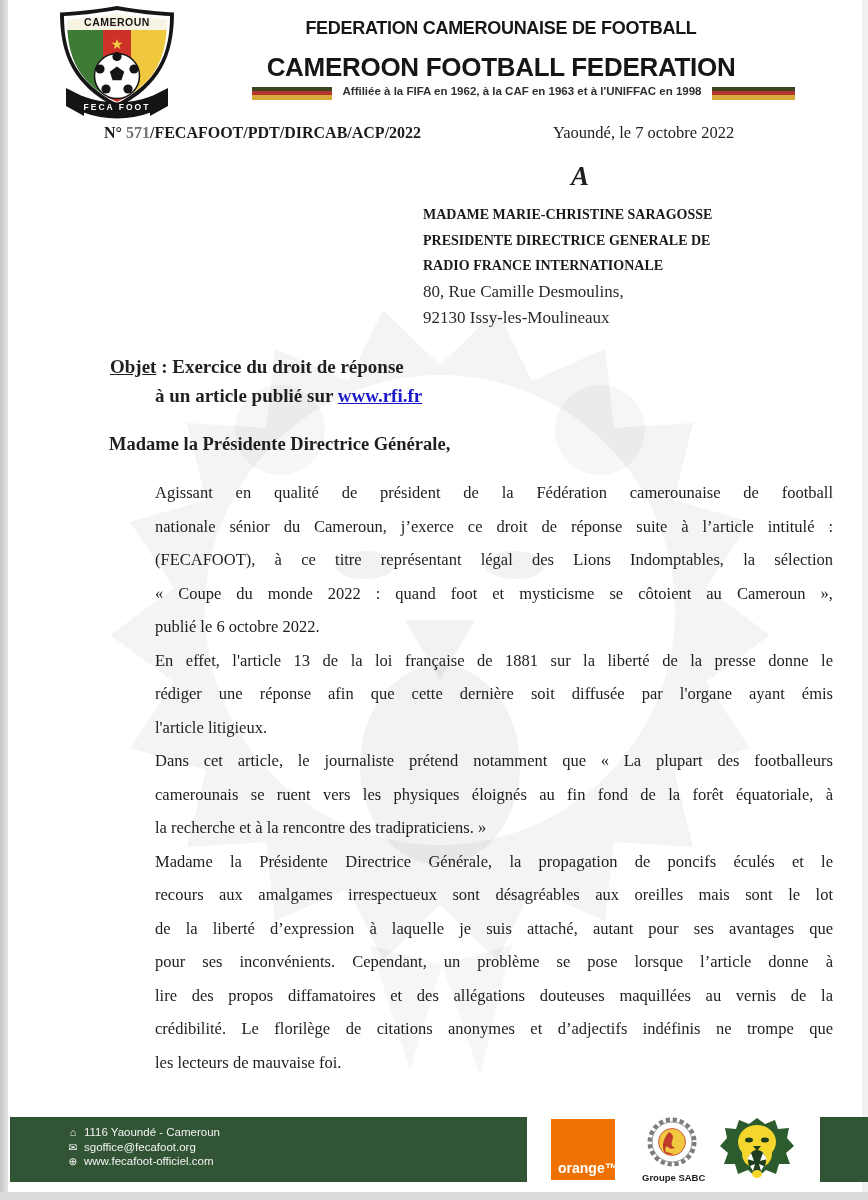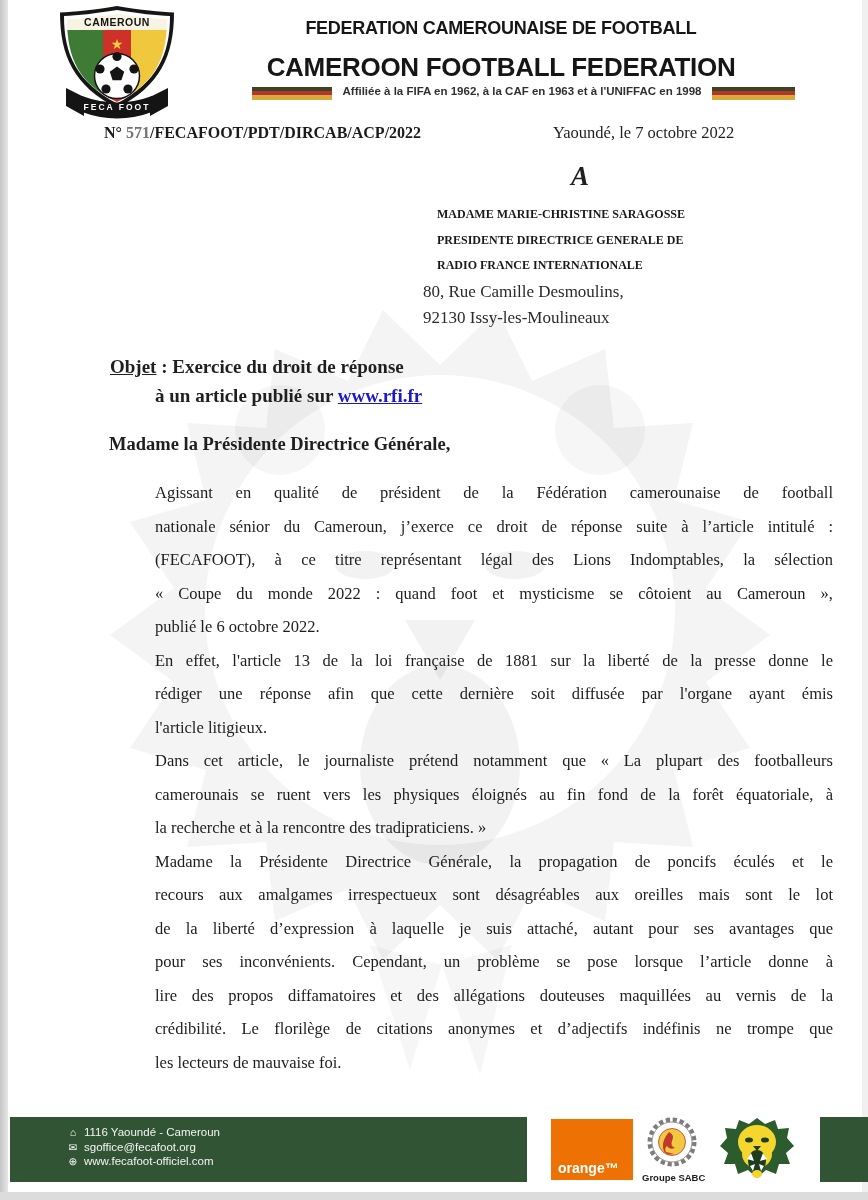--- a/index.html
+++ b/index.html
@@ -22,21 +22,21 @@
   .stripe .s2{height:4px;background:#b23530;}
   .stripe .s3{height:5px;background:#d9a93a;}
   .stripe-l{left:252px;top:87px;}
   .stripe-r{left:712px;top:87px;width:83px;}
   
   .ref{left:104px;top:124px;font-weight:bold;font-size:16px;white-space:nowrap;color:#1b1b1b;}
   .ref .num{color:#737373;}
   .date{left:553px;top:123px;font-size:16.5px;white-space:nowrap;}
   
   .to-letter{left:430px;top:161px;width:300px;text-align:center;font-size:27px;font-style:italic;font-weight:bold;}
-  .rcpt{left:437px;top:202px;font-weight:bold;font-size:12px;line-height:25.5px;white-space:nowrap;color:#191919;}
+  .rcpt{left:423px;top:202px;font-weight:bold;font-size:14px;line-height:25.5px;white-space:nowrap;color:#191919;}
   .addr{left:423px;top:279px;font-size:17px;line-height:25.5px;white-space:nowrap;color:#2a2a2a;}
   
   .objet1{left:110px;top:356px;font-size:19px;font-weight:bold;white-space:nowrap;}
   .objet1 .u{text-decoration:underline;}
   .objet2{left:155px;top:385px;font-size:19px;font-weight:bold;white-space:nowrap;}
   .objet2 .lnk{color:#1a18c8;text-decoration:underline;cursor:pointer;}
   .greet{left:109px;top:434px;font-size:18.5px;font-weight:bold;white-space:nowrap;}
   
   .body-block{left:109px;top:476px;width:678px;margin-left:46px;}
   .ln{height:33.5px;line-height:33.5px;font-size:16.5px;text-align:justify;text-align-last:left;
@@ -45,21 +45,21 @@
   .ln.b{font-weight:normal;}
   
   .wm{left:70px;top:165px;pointer-events:none;}
   
   .footer-bar{left:10px;top:1117px;width:517px;height:65px;background:#315434;color:#f3f3f3;
       font-family:"Liberation Sans",sans-serif;font-size:11.5px;}
   .f-line{display:flex;align-items:center;padding-left:56px;line-height:14.5px;}
   .f-line:first-child{padding-top:8px;}
   .f-icon{width:14px;text-align:center;margin-right:4px;font-size:10.5px;flex:none;}
   .f-tax{padding-left:74px;margin-top:48px;}
-  .logo-orange{left:551px;top:1119px;width:64px;height:61px;background:#ee7203;padding-left:18px;}
+  .logo-orange{left:551px;top:1119px;width:64px;height:61px;background:#ee7203;}
   .logo-orange .olbl{position:absolute;left:7px;bottom:4px;color:#fff;
       font-family:"Liberation Sans",sans-serif;font-weight:bold;font-size:14px;}
   .sabc{left:642px;top:1117px;width:62px;height:66px;text-align:center;}
   .sabc .slbl{position:absolute;left:0;bottom:0;width:62px;font-family:"Liberation Sans",sans-serif;
       font-weight:bold;font-size:9.5px;color:#1c1c1c;white-space:nowrap;}
   .lion-logo{left:720px;top:1114px;width:74px;height:68px;}
   .green-rect{left:820px;top:1117px;width:48px;height:65px;background:#315434;}
 </style>
 </head>
 <body>

